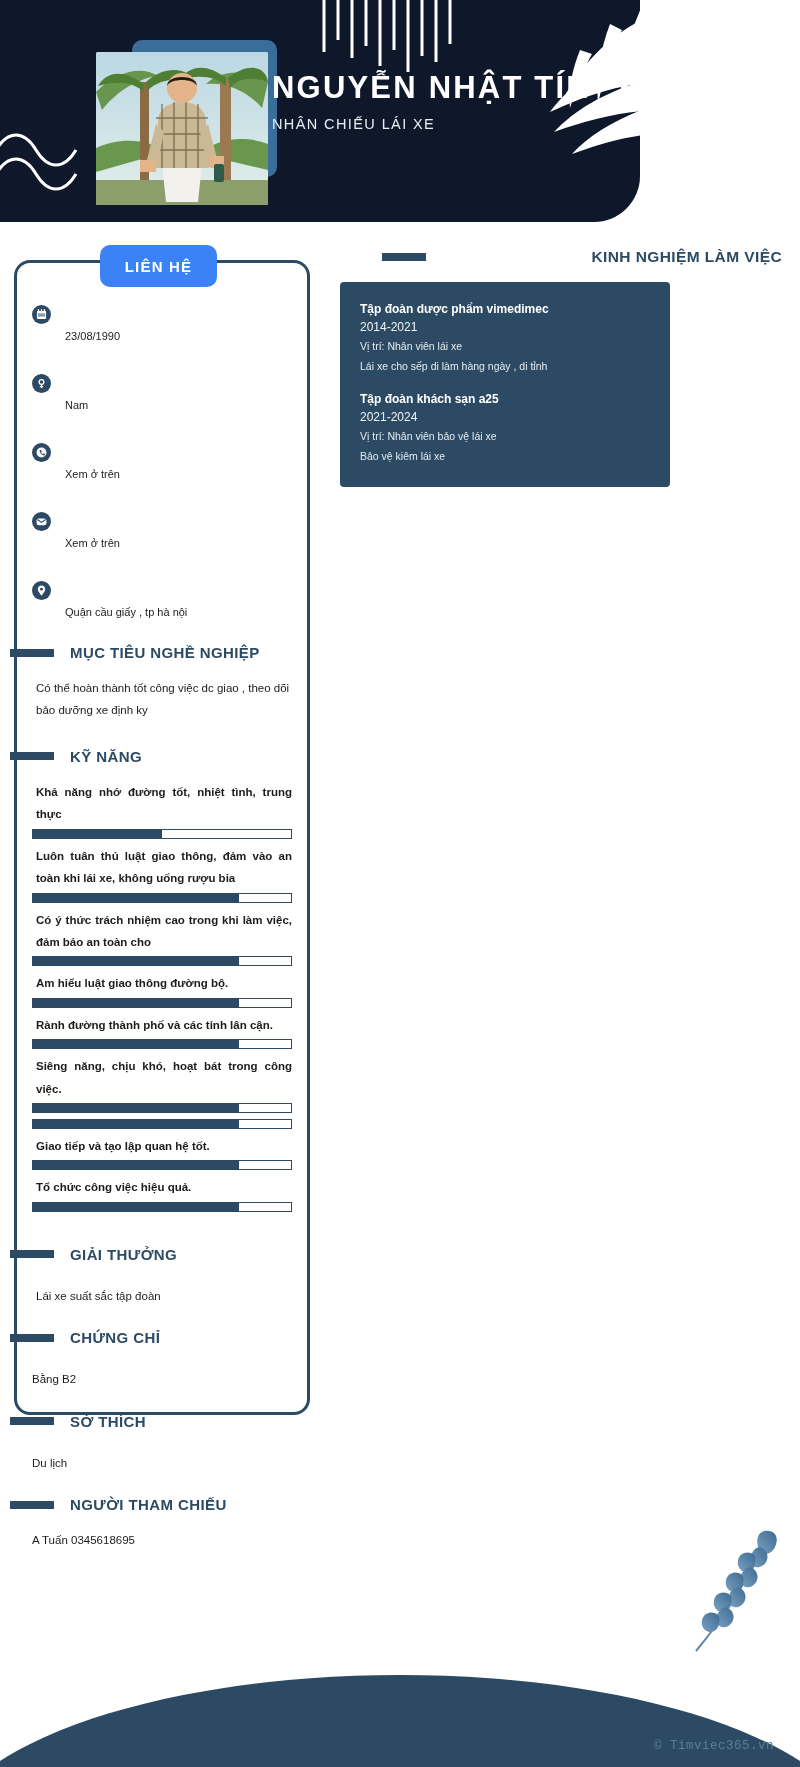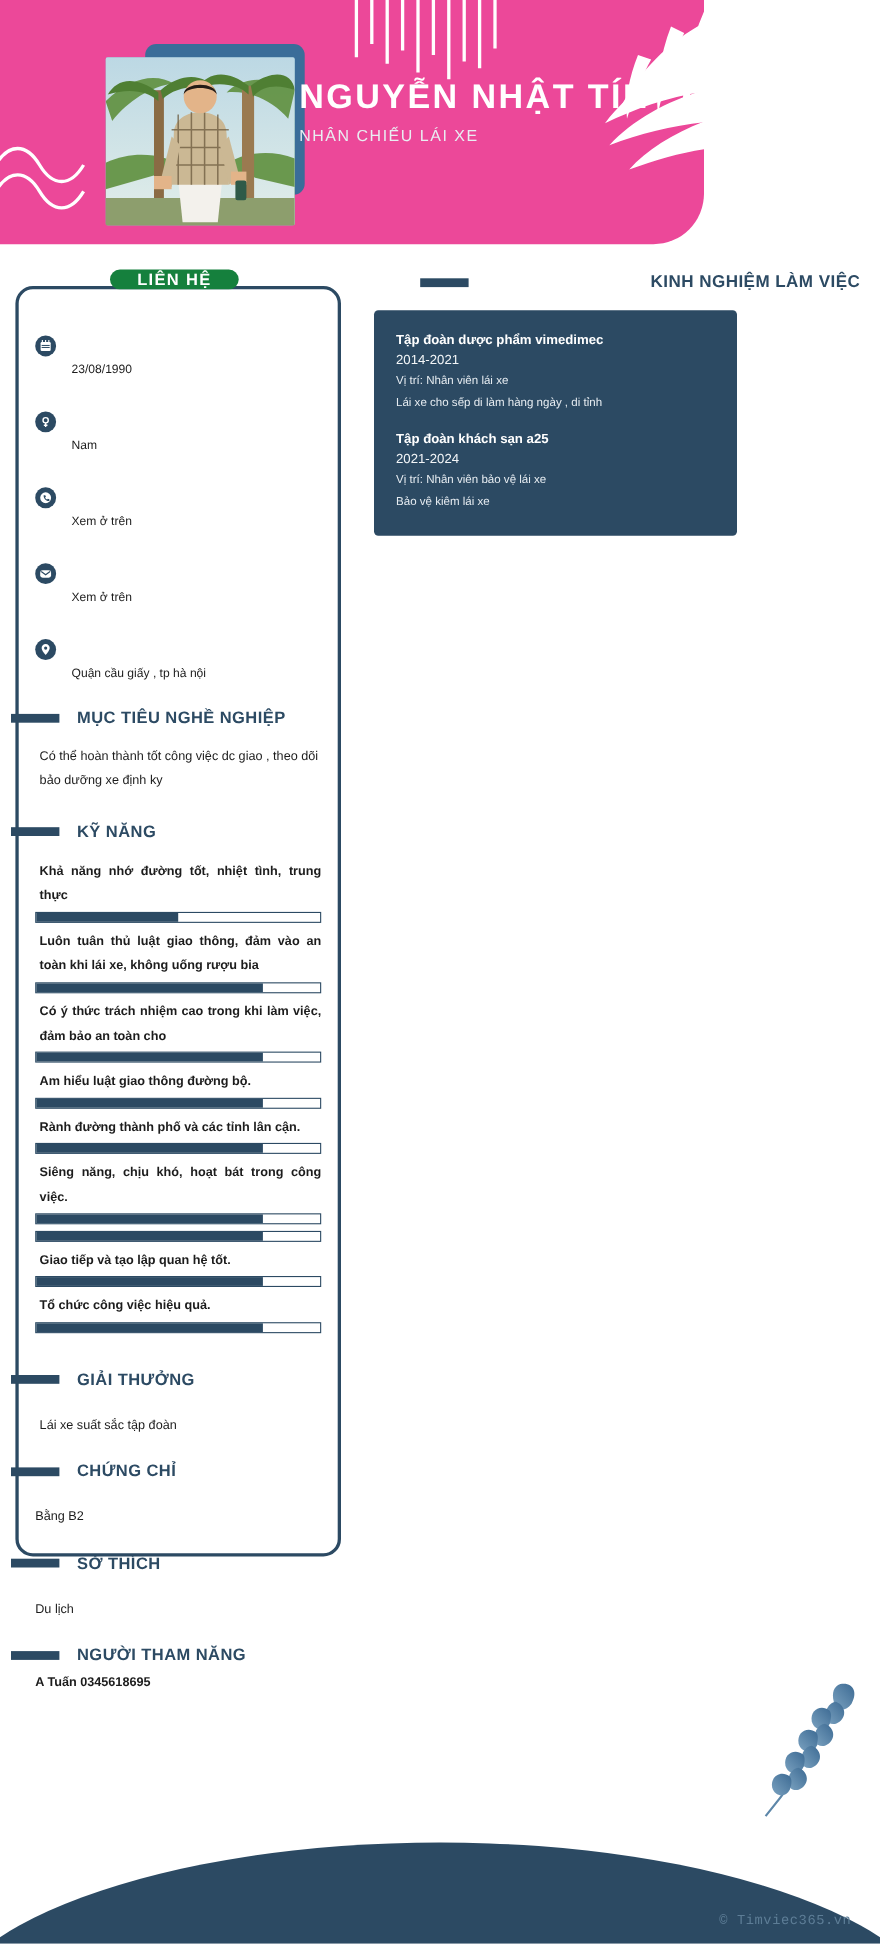--- a/index.html
+++ b/index.html
@@ -15,21 +15,21 @@
     height: 1767px;
     overflow: hidden;
     background: #ffffff;
   }
 
   
   .header {
     position: absolute;
     left: 0; top: 0;
     width: 640px; height: 222px;
-    background: #ec4899;
+    background: #0f172a;
     border-bottom-right-radius: 46px;
     overflow: hidden;
   }
   .hdr-lines {
     position: absolute;
     left: 318px; top: 0;
     width: 160px; height: 92px;
   }
   .hdr-leaf {
     position: absolute;
@@ -82,22 +82,22 @@
     position: absolute;
     left: 14px; top: 260px;
     width: 296px; height: 1155px;
     border: 3px solid #2c4a63;
     border-radius: 16px;
     background: #ffffff;
   }
   .contact-badge {
     position: absolute;
     left: 100px; top: 245px;
-    width: 117px; height: 18px;
-    background: #15803d;
+    width: 117px; height: 42px;
+    background: #3b82f6;
     border-radius: 10px;
     color: #ffffff;
     font-size: 15px;
     font-weight: bold;
     letter-spacing: 1.2px;
     display: flex;
     align-items: center;
     justify-content: center;
     z-index: 4;
   }
@@ -506,23 +506,23 @@
       <div class="sec-head">
         <span class="sec-bar"></span>
         <span class="sec-title">SỞ THÍCH</span>
       </div>
       <div class="sec-body" style="margin-top:22px;padding-left:0;">Du lịch</div>
     </div>
 
     <div class="sec" style="margin-top:22px;">
       <div class="sec-head">
         <span class="sec-bar"></span>
-        <span class="sec-title">NGƯỜI THAM NĂNG</span>
-      </div>
-      <div class="sec-body" style="margin-top:6px;padding-left:0;font-weight:bold;">A Tuấn 0345618695</div>
+        <span class="sec-title">NGƯỜI THAM CHIẾU</span>
+      </div>
+      <div class="sec-body" style="margin-top:16px;padding-left:0;">A Tuấn 0345618695</div>
     </div>
 
   </div>
 
   <div class="right-col">
     <div class="right-head">
       <span class="sec-bar"></span>
       <span class="sec-title">KINH NGHIỆM LÀM VIỆC</span>
     </div>
 

